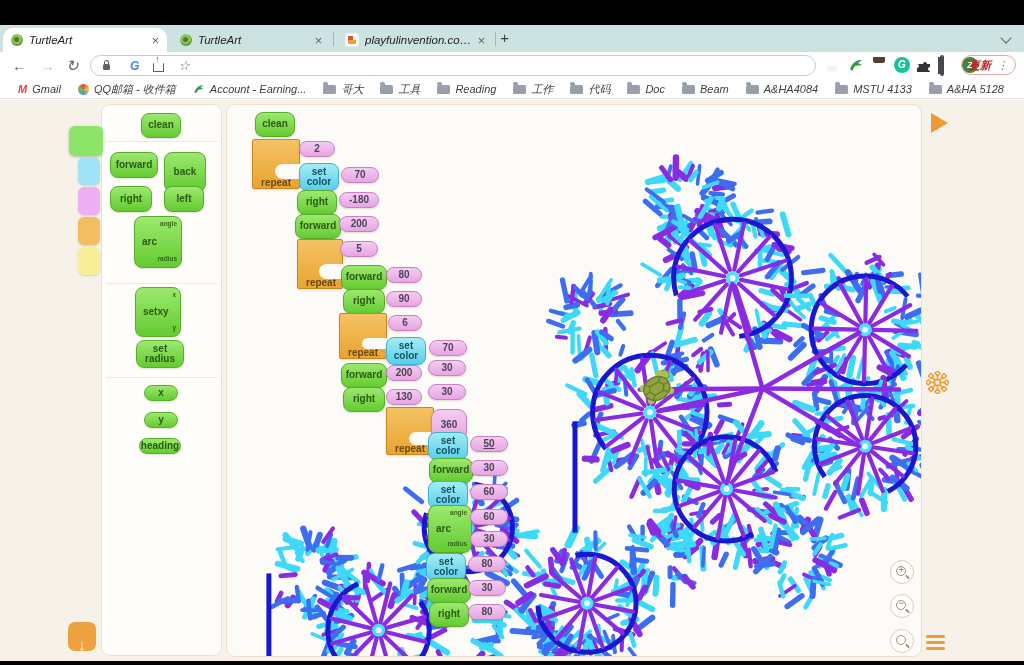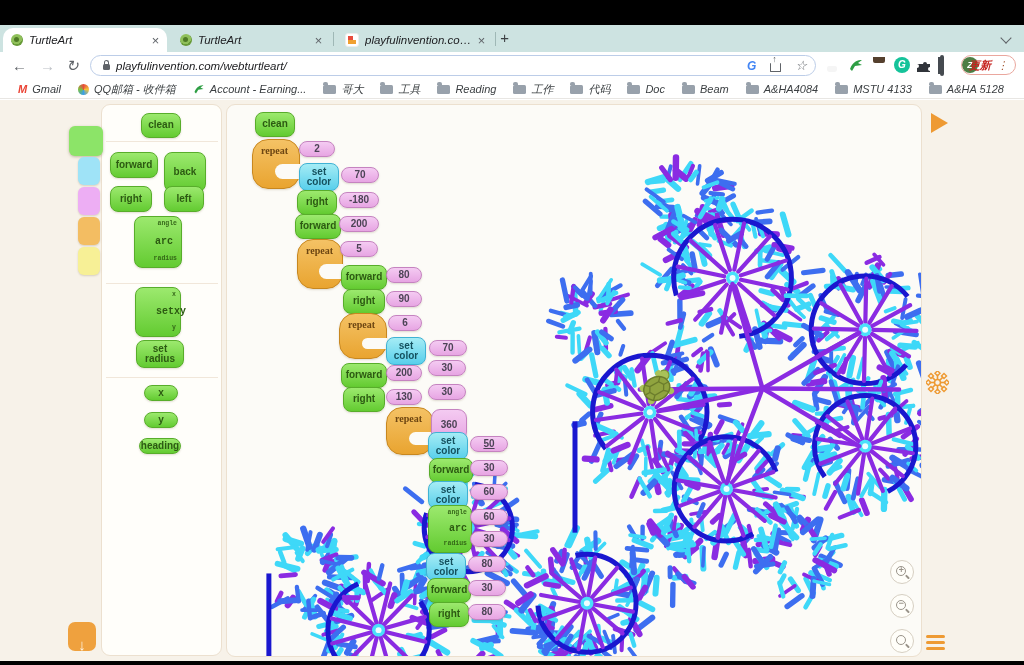--- a/index.html
+++ b/index.html
@@ -69,24 +69,24 @@
   
   #blocks-layer{position:absolute;left:0;top:0;width:1024px;height:665px;pointer-events:none;}
   #blocks-layer > *{pointer-events:auto;}
   .blk{position:absolute;display:flex;align-items:center;justify-content:center;text-align:center;
        font-weight:bold;font-size:10px;line-height:1.02;box-sizing:border-box;border-radius:8px;
        box-shadow:0 1px 2px rgba(90,70,30,.18);cursor:grab;}
   .blk.green{background:linear-gradient(180deg,#9ce96e,#63cb31);border:1px solid #58ad2b;color:#2c5a12;}
   .blk.cyan{background:linear-gradient(180deg,#a5ecf5,#58cfeb);border:1px solid #3fb2d4;color:#14505e;}
   .blk.pink{background:linear-gradient(180deg,#f4cbf2,#e7a5e3);border:1px solid #c583c0;color:#4c4356;border-radius:9px;}
   .blk.rep{background:linear-gradient(180deg,#f4c265,#e9a430);border:1px solid #c8871f;color:#6d4612;
-           justify-content:flex-start;align-items:flex-start;border-radius:16px;font-family:Liberation Serif, serif;}
+           justify-content:flex-start;align-items:flex-end;border-radius:2px;}
   .blk.rep .lab{padding:6px 0 0 8px;}
   .blk.rep::after{content:'';position:absolute;right:-1px;top:24px;bottom:9px;width:55%;background:#fcfbf7;border-radius:8px 0 0 8px;}
-  .blk.multi{justify-content:flex-start;padding-left:20px;font-family:Liberation Mono, monospace;}
+  .blk.multi{justify-content:flex-start;padding-left:7px;}
   .blk .sub{position:absolute;right:4px;font-size:6.5px;opacity:.9;}
   .blk .sub.t{top:4px;}.blk .sub.b{bottom:4px;}
   .psep{position:absolute;height:1px;background:#f1e7da;width:112px;}
   .ctab{position:absolute;border-radius:6px;box-shadow:0 1px 2px rgba(90,70,30,.2);cursor:pointer;}
 </style>
 </head>
 <body>
 
 <div class="screen">
   <div class="browser">
@@ -112,21 +112,20 @@
       <div class="newtab">+</div>
       <div class="strip-chevron"></div>
     </div>
 
     <div class="toolbar">
       <span class="navbtn" style="left:12px;">←</span>
       <span class="navbtn dis" style="left:40px;">→</span>
       <span class="navbtn" style="left:66px;">↻</span>
       <div class="urlpill">
         <span class="lock"></span>
-        <span class="url">playfulinvention.com/webturtleart/</span>
         <span class="pill-ic gicon">G</span>
         <span class="pill-ic share"></span>
         <span class="pill-ic star">☆</span>
       </div>
       <span class="ext dreader" style="left:824px;"></span>
       <svg class="ext" style="left:848px;" viewBox="0 0 16 16">
           <path d="M2 12 C5 4 10 3 14 3 L10 6 L14 8 L7 9 L4 14 Z" fill="#2e9e44"></path>
         </svg>
       <span class="ext face" style="left:871px;"></span>
       <span class="ext gram" style="left:894px;">G</span>

